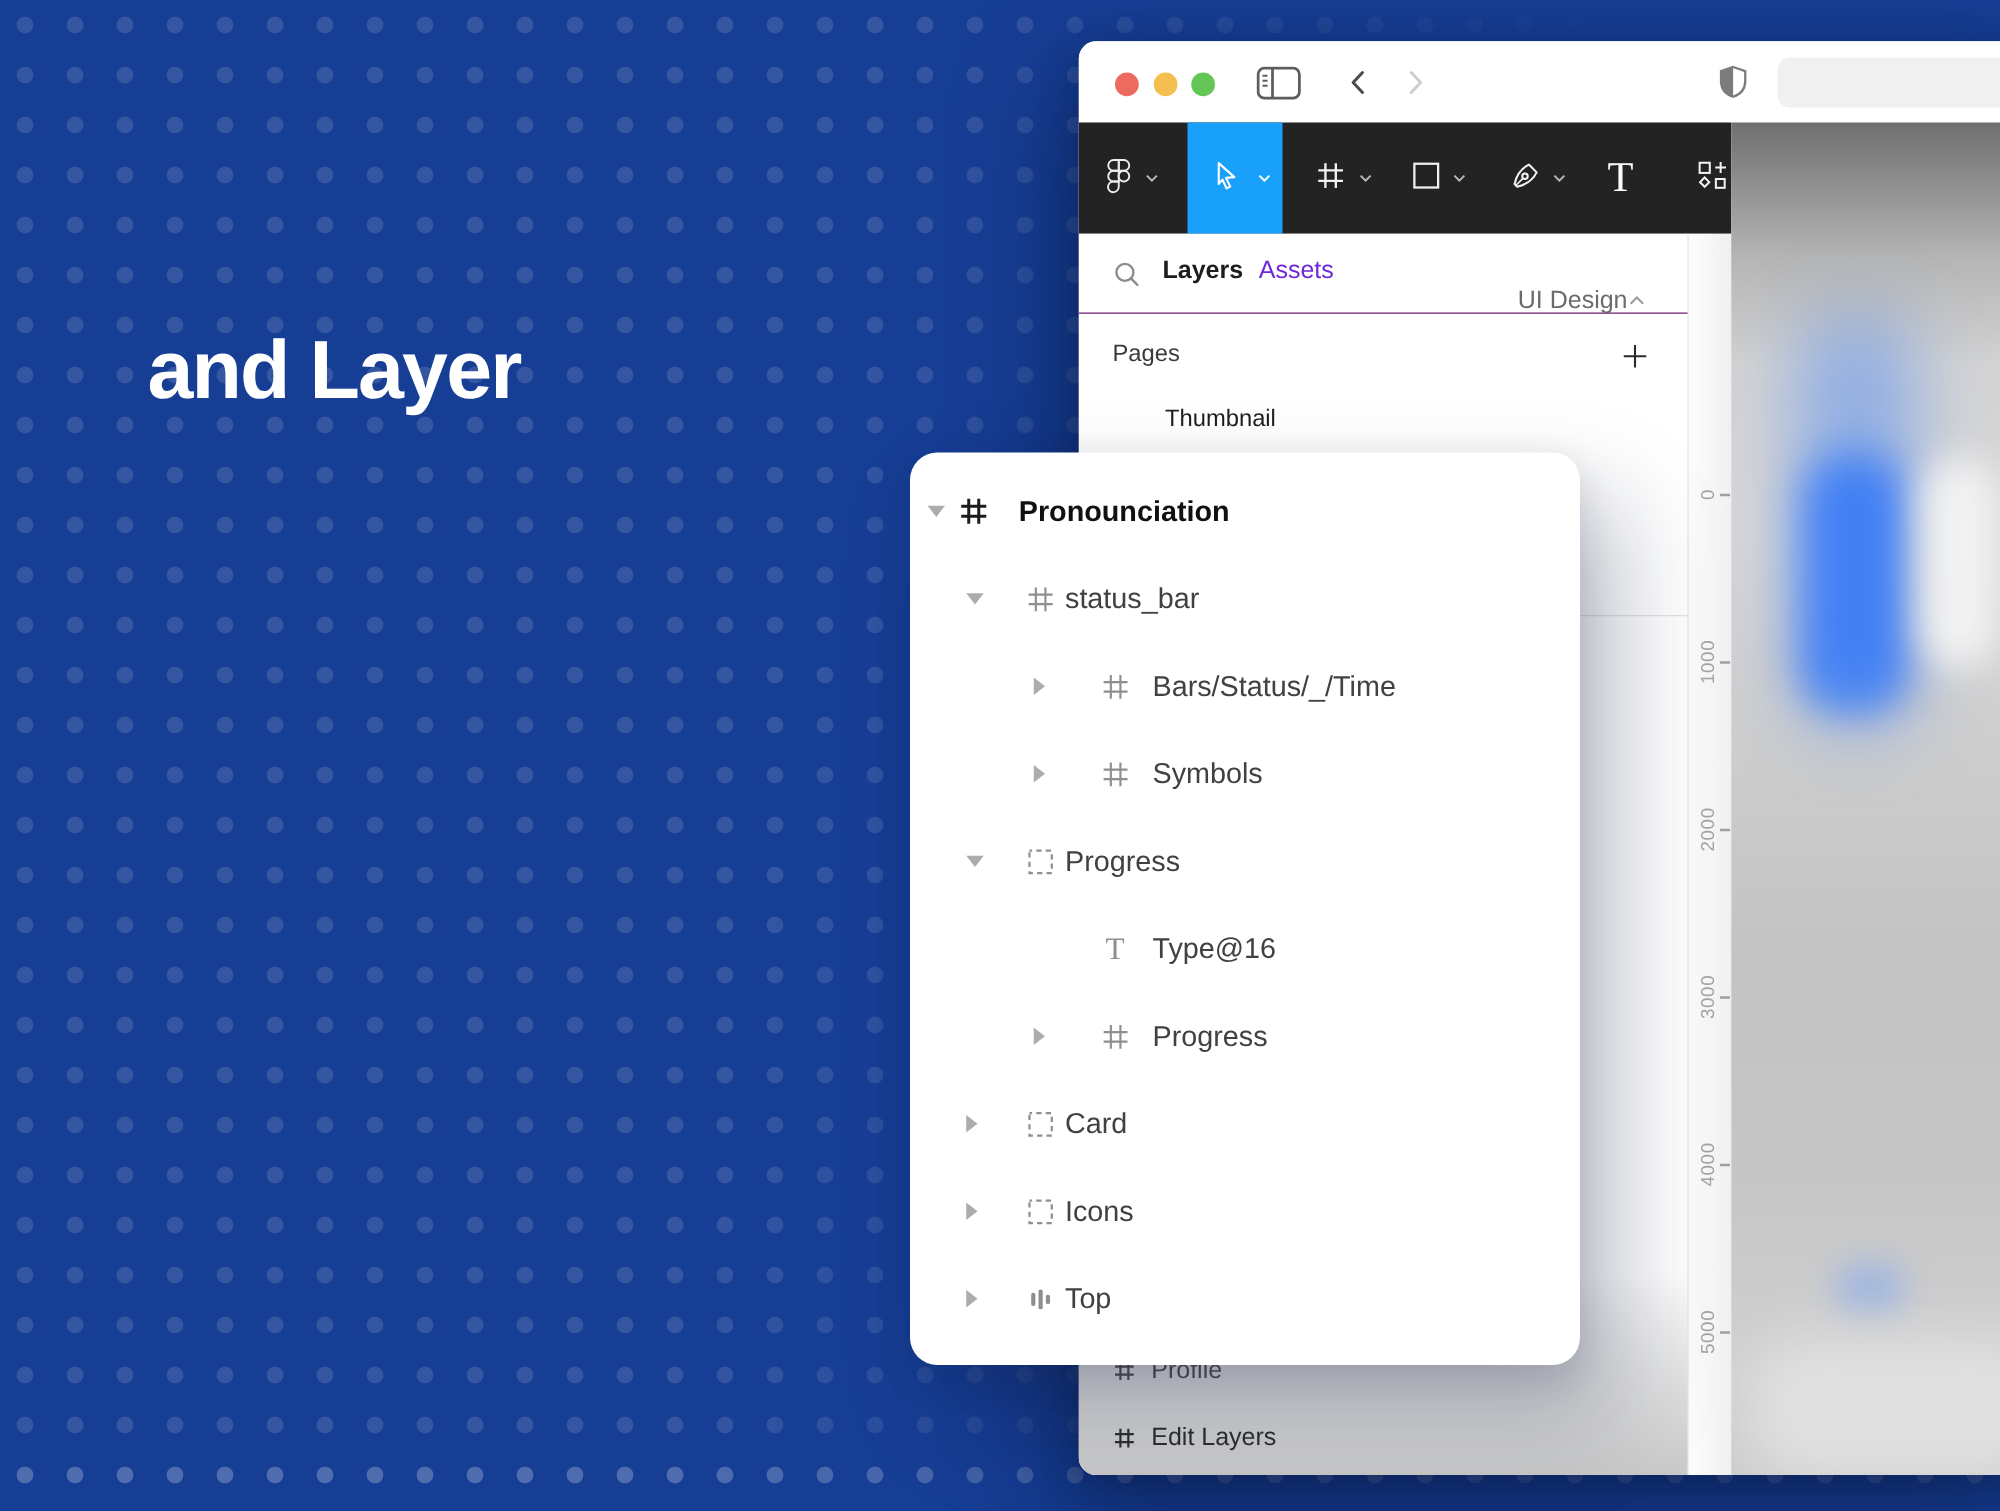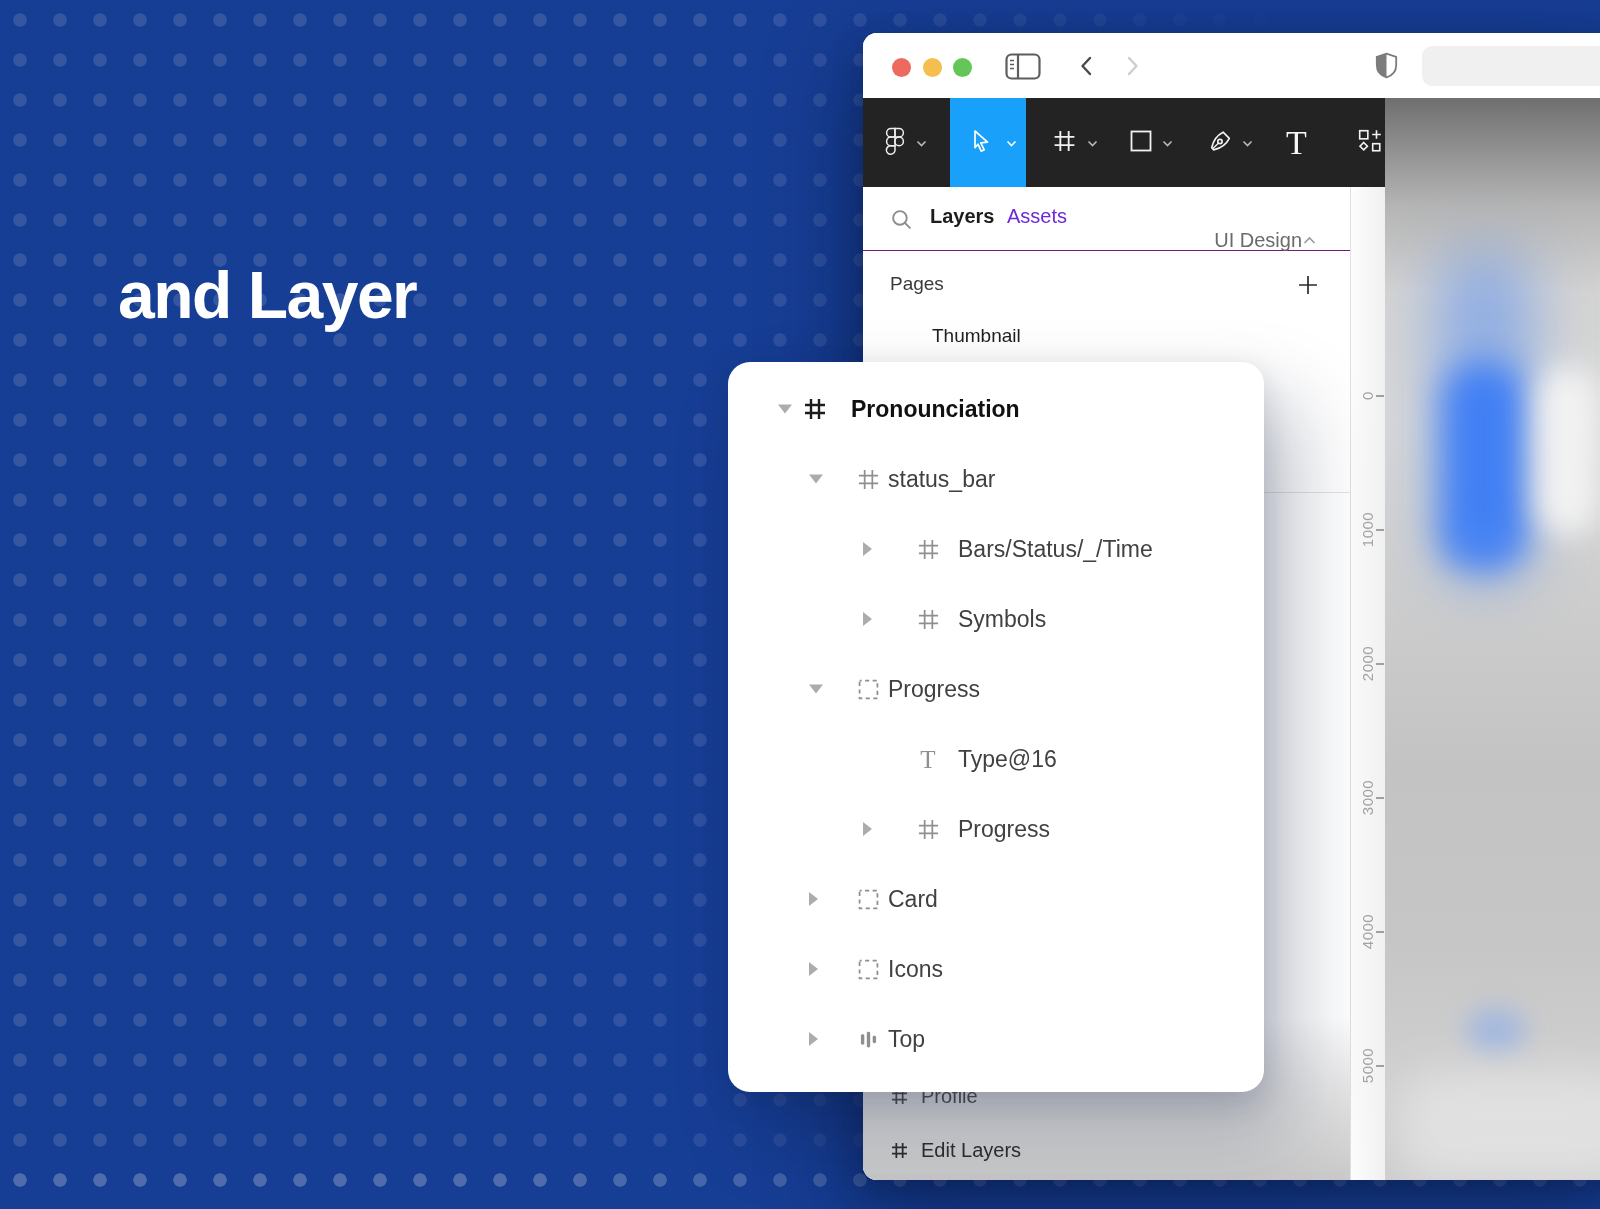--- a/index.html
+++ b/index.html
@@ -108,21 +108,20 @@
   .blob-blue-core{left:58px;top:265px;width:82px;height:200px;background:#3D7DF6;filter:blur(17px);opacity:.95;}
   .blob-blue-small{left:62px;top:425px;width:70px;height:42px;background:#4A86F2;filter:blur(15px);opacity:.5;}
   .blob-white{left:152px;top:268px;width:62px;height:170px;background:#F4F4F4;filter:blur(15px);opacity:.95;}
   .blob-blue-dot{left:82px;top:912px;width:58px;height:42px;background:#7FA6EF;filter:blur(13px);opacity:.55;}
   .blob-light{left:15px;top:975px;width:240px;height:110px;background:#E4E4E4;filter:blur(22px);opacity:.85;}
   
   .popup{
     position:absolute;left:728px;top:362px;width:536px;height:730px;z-index:50;
     background:#FFFFFF;border-radius:22px;padding-top:12px;box-sizing:border-box;
     box-shadow:30px 40px 80px rgba(15,25,60,.28), 0 10px 30px rgba(15,25,60,.14);
-    padding-left:36px;
   }
   .prow{position:relative;height:70px;}
   .caret{position:absolute;top:50%;transform:translateY(-50%);width:0;height:0;}
   .cdown{border-left:7px solid transparent;border-right:7px solid transparent;border-top:9px solid #ACACAC;}
   .cright{border-top:7px solid transparent;border-bottom:7px solid transparent;border-left:9px solid #ACACAC;}
   .licon{position:absolute;top:50%;transform:translateY(-50%);width:26px;height:26px;
     display:flex;align-items:center;justify-content:center;color:#8F8F8F;}
   .plabel{position:absolute;top:50%;transform:translateY(-50%);font-size:23px;color:#414141;white-space:nowrap;}
   .prow.head .licon{color:#1C1C1C;}
   .prow.head .plabel{color:#111111;font-weight:700;}

